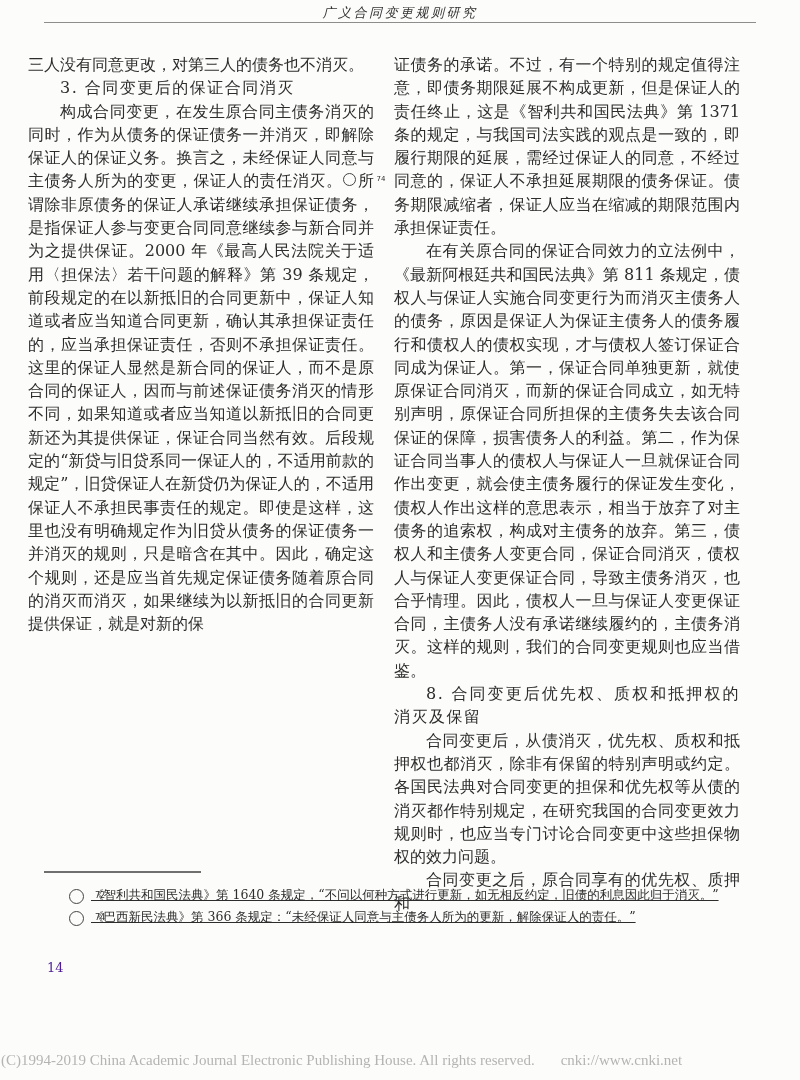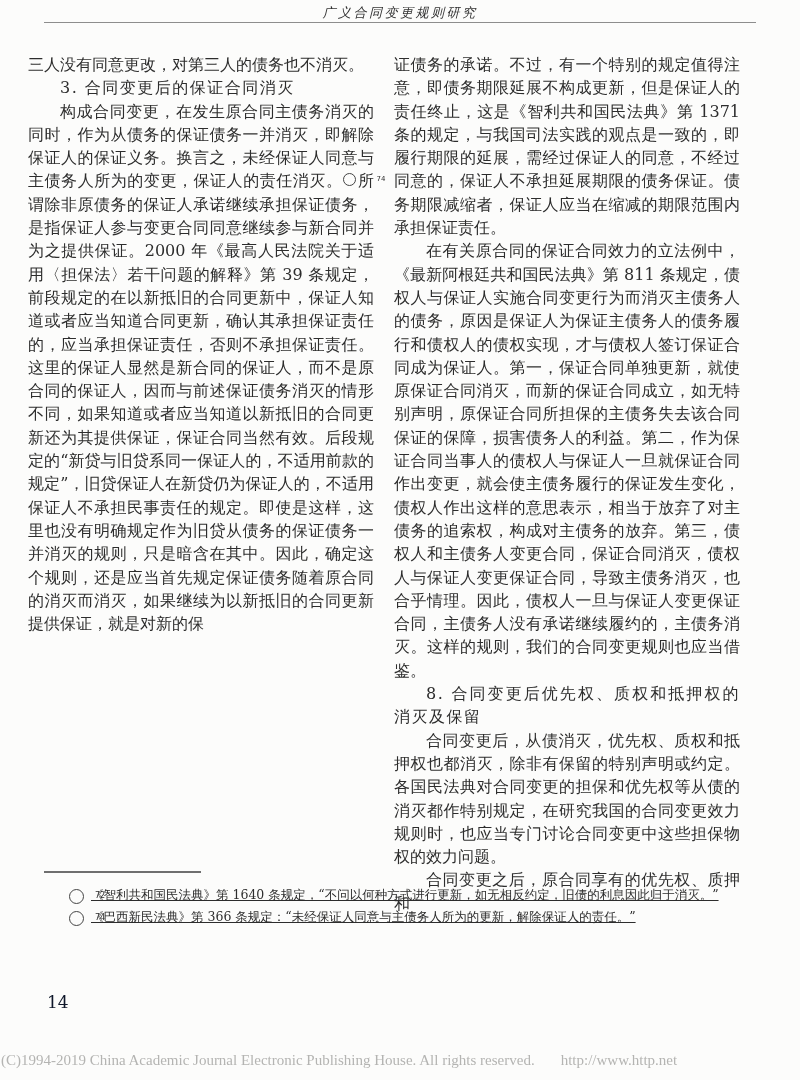--- a/index.html
+++ b/index.html
@@ -48,21 +48,21 @@
     font-size:12.5px; line-height:21.5px; text-align:justify;text-decoration:underline;
   }
   .footnotes p { margin:0; text-indent:2em; }
   .footnotes .fn-circle {
     display:inline-block; width:13px; height:13px; line-height:12px;
     border:1px solid #444; border-radius:50%;
     font-size:8px; text-align:center; vertical-align:1px; margin-right:7px;
     font-family:"DejaVu Sans","Liberation Sans",sans-serif;
   }
   .page-number {
-    position:absolute; top:992px; left:47px; font-size:17px; color:#0f172a;
+    position:absolute; top:960px; left:47px; font-size:13px; color:#4c1d95;
   }
   .page-footer {
     position:absolute; top:1052px; left:1px; width:798px;
     font-size:15px; color:#b4b4b2; white-space:nowrap;
     font-family:"Liberation Serif","DejaVu Serif",serif;
   }
   .page-footer .footer-url { margin-left:26px; }
 </style>
 </head>
 <body>
@@ -109,16 +109,16 @@
       <span class="fn-circle">72</span><span>《智利共和国民法典》第 1640 条规定，“不问以何种方式进行更新，如无相反约定，旧债的利息因此归于消灭。”</span>
     </p>
     <p>
       <span class="fn-circle">74</span><span>《巴西新民法典》第 366 条规定：“未经保证人同意与主债务人所为的更新，解除保证人的责任。”</span>
     </p>
   </div>
 
   <div class="page-number">14</div>
 
   <div class="page-footer">
-    <span>(C)1994-2019 China Academic Journal Electronic Publishing House. All rights reserved.</span><span class="footer-url">http://www.http.net</span>
+    <span>(C)1994-2019 China Academic Journal Electronic Publishing House. All rights reserved.</span><span class="footer-url">cnki://www.cnki.net</span>
   </div>
 
 </div>
 
 </body></html>

